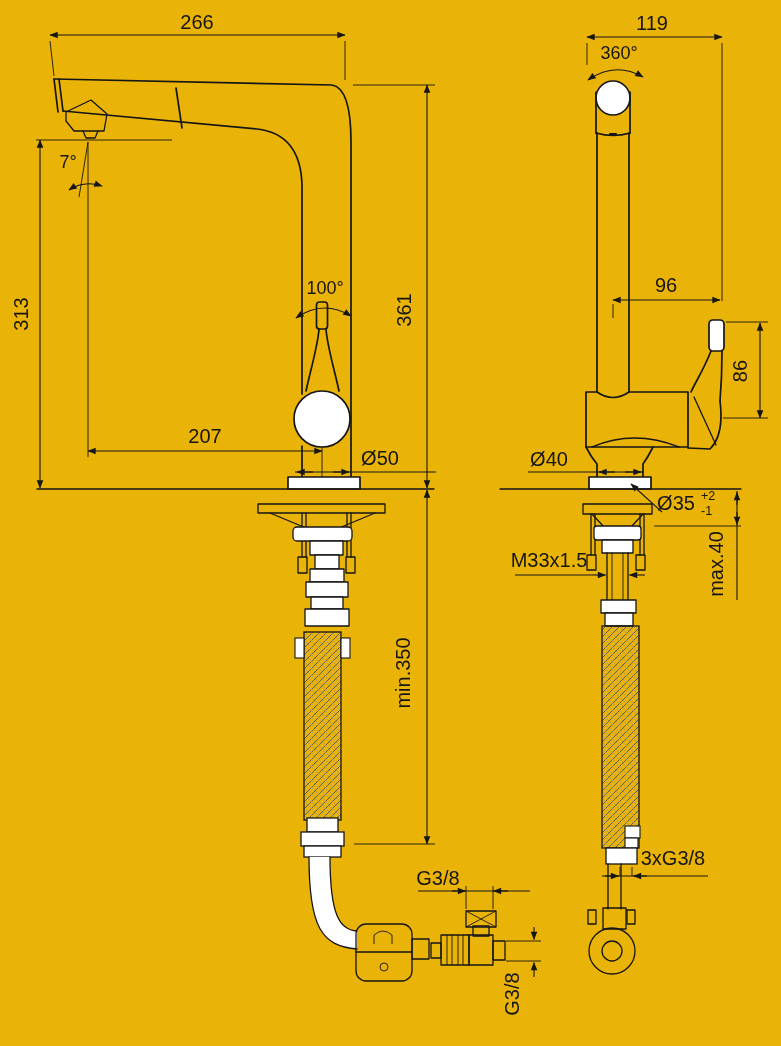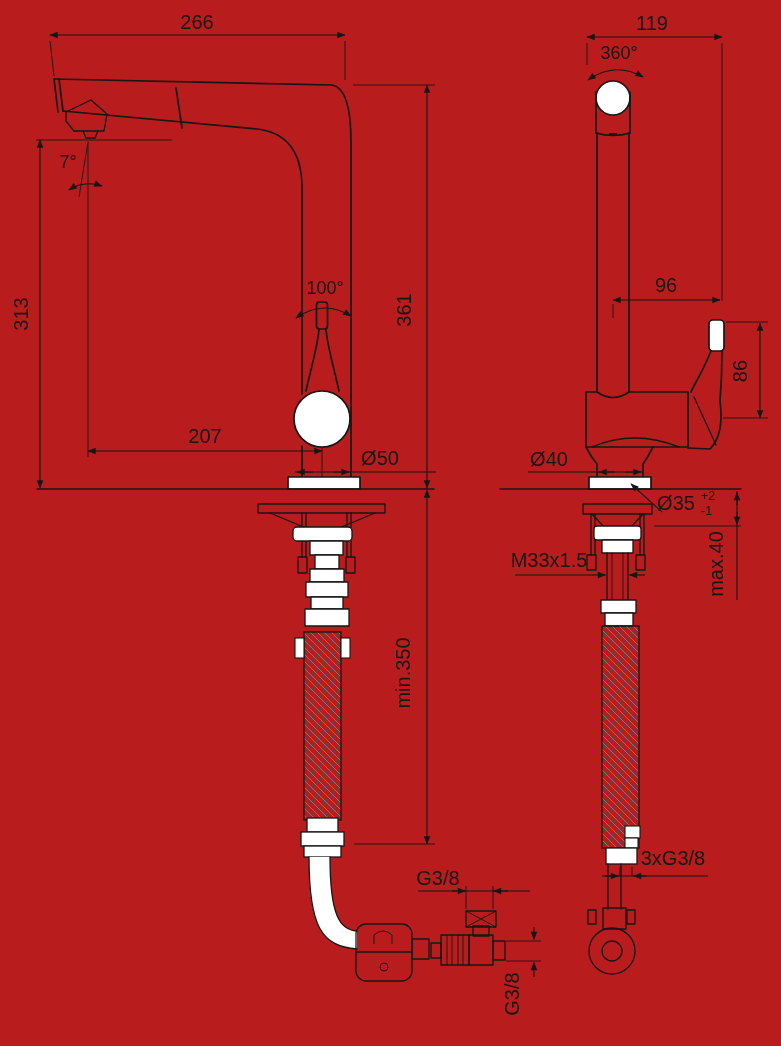--- a/index.html
+++ b/index.html
@@ -1,17 +1,17 @@
 <!DOCTYPE html>
 <html><head>
 <meta charset="utf-8">
 <style>
   html,body{margin:0;padding:0;background:#e8e8e8;}
   .sheet{
-    position:relative;width:781px;height:1046px;background:#b91c1c;
+    position:relative;width:781px;height:1046px;background:#eab308;
     font-family:"Liberation Sans","DejaVu Sans",sans-serif;overflow:hidden;
   }
   svg{position:absolute;left:0;top:0;}
   svg text{fill:#161616;font-family:"Liberation Sans","DejaVu Sans",sans-serif;}
   .obj{stroke:#161616;stroke-width:1.7;fill:none;stroke-linecap:round;stroke-linejoin:round;}
   .obj2{stroke:#161616;stroke-width:1.3;fill:none;stroke-linecap:round;stroke-linejoin:round;}
   .dim{stroke:#161616;stroke-width:1.1;fill:none;}
   .thin{stroke:#161616;stroke-width:0.9;fill:none;}
   .dimtxt{font-size:20px;}
   .smtxt{font-size:18px;}

